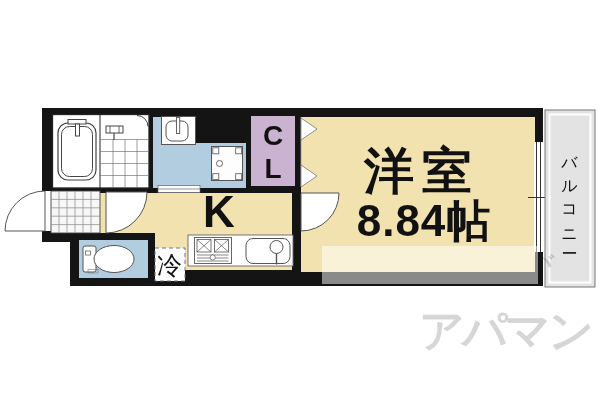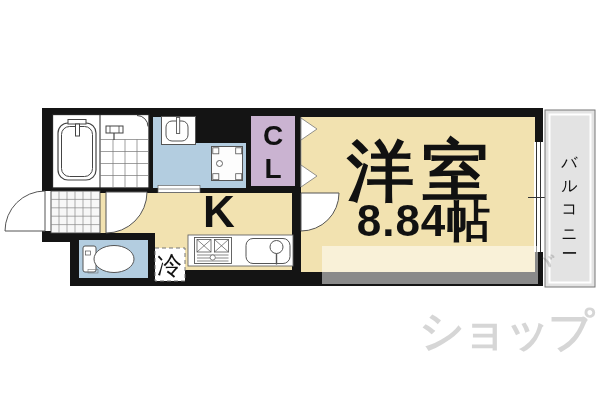--- a/index.html
+++ b/index.html
@@ -1,21 +1,21 @@
 <!DOCTYPE html>
 <html><head>
 <meta charset="utf-8">
 <style>
   html,body{margin:0;padding:0;background:#fff;}
   #stage{position:relative;width:600px;height:400px;background:#fff;overflow:hidden;
          font-family:"Liberation Sans",sans-serif;}
   #plan-svg{position:absolute;left:0;top:0;}
   .lbl{position:absolute;transform:translate(-50%,-50%);color:#111;white-space:nowrap;
        font-family:"Liberation Sans",sans-serif;line-height:1.05;}
-  .lbl-room{font-size:67px;font-weight:600;letter-spacing:8px;}
+  .lbl-room{font-size:50px;font-weight:600;letter-spacing:8px;}
   .lbl-size{font-size:44px;font-weight:600;letter-spacing:1px;}
   .lbl-k{font-size:44px;font-weight:600;}
   .lbl-cl{font-size:28px;font-weight:600;text-align:center;line-height:33px;}
   .lbl-rei{font-size:25px;font-weight:500;}
   .lbl-balcony{font-size:16px;font-weight:500;letter-spacing:7px;
                writing-mode:vertical-rl;text-orientation:mixed;}
   .wm{position:absolute;color:rgba(70,70,70,0.22);font-weight:800;letter-spacing:-3px;
       white-space:nowrap;}
   .wm-line{font-size:45px;}
   .wm-mark{font-size:20px;letter-spacing:0;}
@@ -157,15 +157,15 @@
   <div class="lbl lbl-k" style="left:219px;top:212px;">K</div>
   <div class="lbl lbl-cl" style="left:273px;top:152px;">
     <div>C</div>
     <div>L</div>
   </div>
   <div class="lbl lbl-rei" style="left:169.5px;top:265px;">冷</div>
   <div class="lbl lbl-balcony" style="left:569px;top:198px;">バルコニー</div>
 
   <div class="wm-band" style="left:322px;top:246px;width:216px;height:38px;"></div>
   <div class="wm wm-mark" style="left:536px;top:249px;">ヾ</div>
-  <div class="wm wm-line" style="left:419px;top:301px;">ショップ</div>
+  <div class="wm wm-line" style="left:419px;top:301px;">アパマン</div>
 
 </div>
 
 </body></html>

